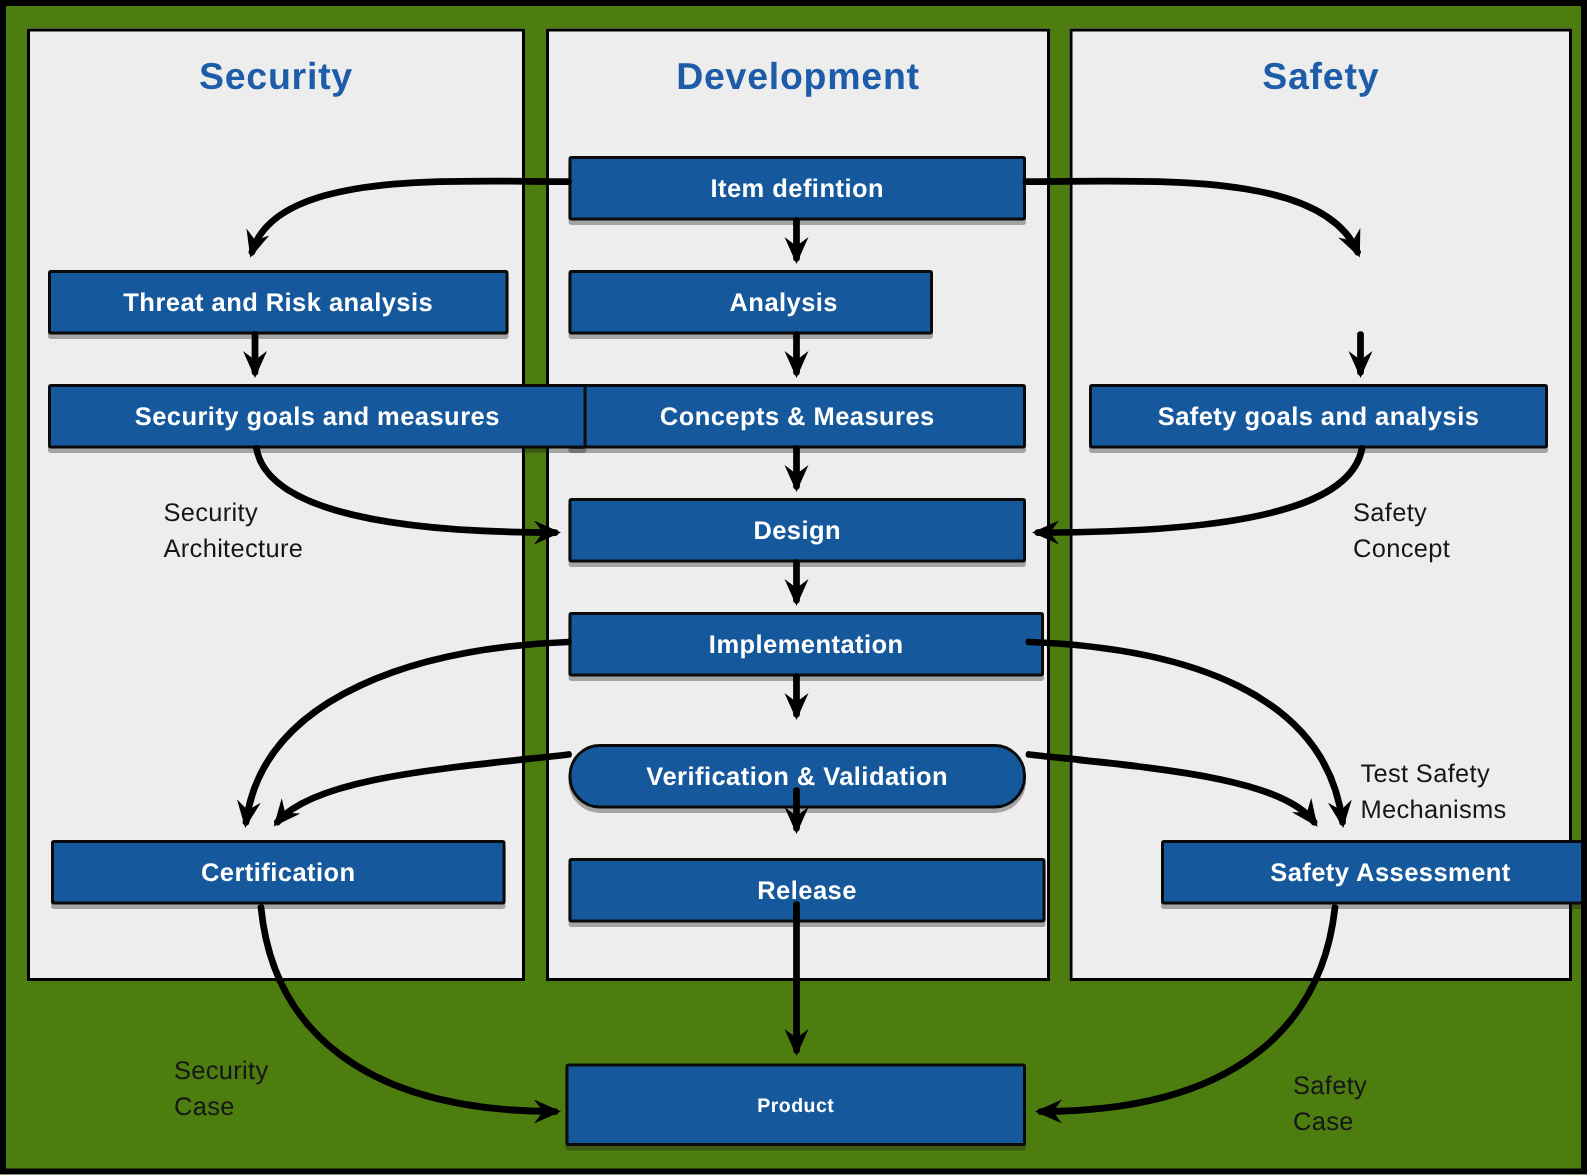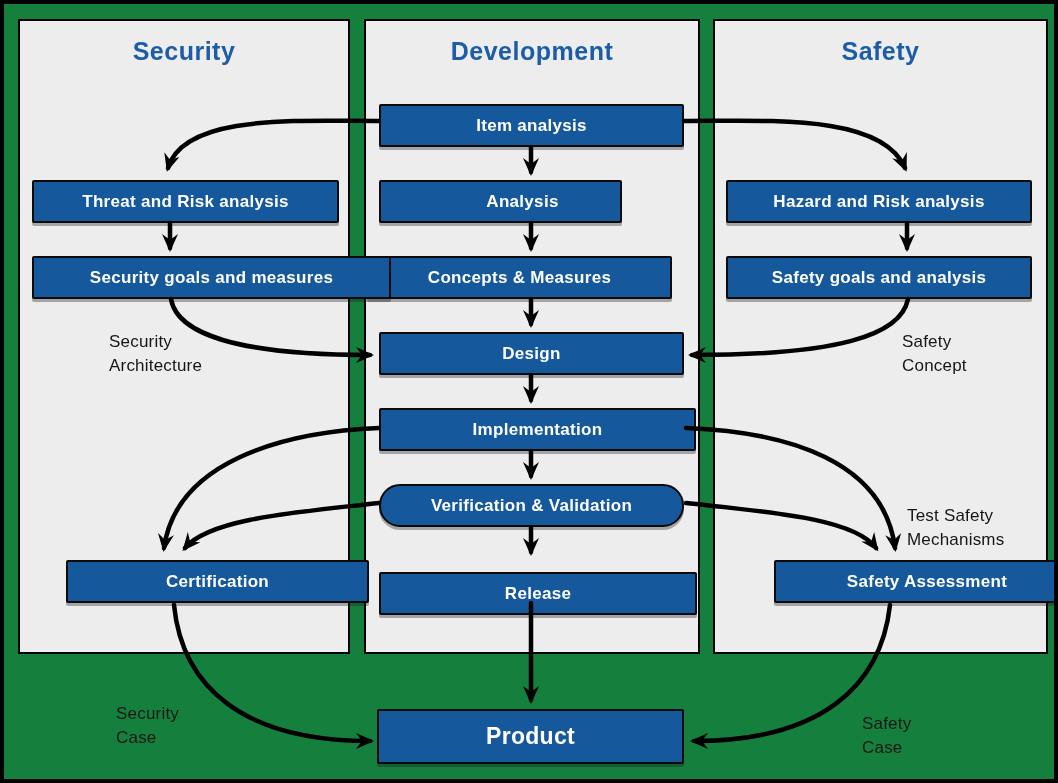--- a/index.html
+++ b/index.html
@@ -8,21 +8,21 @@
     --heading-text:#1D5CA8;
     --panel-fill:#EDEDED;
     --outline:#000000;
   }
   html,body{margin:0;padding:0;background:#fff;}
   .canvas{
     position:relative;
     width:1058px;height:783px;
     box-sizing:border-box;
     border:4px solid var(--outline);
-    background:#15803d;
+    background:#4d7c0f;
     font-family:"Liberation Sans","DejaVu Sans",sans-serif;
     overflow:hidden;
   }
   .panel{
     position:absolute;
     top:15px;height:635px;
     box-sizing:border-box;
     background:var(--panel-fill);
     border:2.5px solid var(--outline);
     z-index:1;
@@ -49,37 +49,37 @@
     display:flex;align-items:center;justify-content:center;
     color:var(--node-text);
     font-size:17px;font-weight:700;
     letter-spacing:.3px;
     z-index:2;
     text-align:center;
   }
   
   #n-dev-0{left:375px;width:305px;top:100px;}
   #n-dev-1{left:375px;width:243px;top:176px;padding-left:44px;}
-  #n-dev-2{left:363px;width:305px;top:252px;}
+  #n-dev-2{left:375px;width:305px;top:252px;}
   #n-dev-3{left:375px;width:305px;top:328px;}
   #n-dev-4{left:375px;width:317px;top:404px;}
-  #n-dev-5{left:375px;width:305px;top:480px;border-radius:21px;}
+  #n-dev-5{left:375px;width:305px;top:492px;border-radius:21px;}
   #n-dev-6{left:375px;width:318px;top:540px;margin-top:28px;}
   
   #n-sec-0{left:28px;width:307px;top:176px;}
   #n-sec-1{left:28px;width:359px;top:252px;}
-  #n-sec-2{left:30px;width:303px;top:556px;margin-left:32px;}
+  #n-sec-2{left:30px;width:303px;top:556px;}
   
   #n-saf-0{left:722px;width:306px;top:176px;}
   #n-saf-1{left:722px;width:306px;top:252px;}
   #n-saf-2{left:722px;width:306px;top:556px;margin-left:48px;}
   
   #n-product{
     left:373px;width:307px;top:705px;height:55px;
-    font-size:23px;
+    font-size:13px;
   }
   .note{
     position:absolute;
     color:#161616;
     font-size:17px;
     line-height:24px;
     letter-spacing:.2px;
     z-index:3;
     white-space:nowrap;
   }
@@ -110,33 +110,32 @@
   <section class="panel" id="panel-security">
     <h2>Security</h2>
   </section>
   <section class="panel" id="panel-development">
     <h2>Development</h2>
   </section>
   <section class="panel" id="panel-safety">
     <h2>Safety</h2>
   </section>
 
-  <div class="node" id="n-dev-0">Item analysis</div>
+  <div class="node" id="n-dev-0">Item defintion</div>
   <div class="node" id="n-dev-1">Analysis</div>
   <div class="node" id="n-dev-2">Concepts &amp; Measures</div>
   <div class="node" id="n-dev-3">Design</div>
   <div class="node" id="n-dev-4">Implementation</div>
   <div class="node" id="n-dev-5">Verification &amp; Validation</div>
   <div class="node" id="n-dev-6">Release</div>
 
   <div class="node" id="n-sec-0">Threat and Risk analysis</div>
   <div class="node" id="n-sec-1">Security goals and measures</div>
   <div class="node" id="n-sec-2">Certification</div>
 
-  <div class="node" id="n-saf-0">Hazard and Risk analysis</div>
   <div class="node" id="n-saf-1">Safety goals and analysis</div>
   <div class="node" id="n-saf-2">Safety Assessment</div>
 
   <div class="node" id="n-product">Product</div>
 
   <div class="note" id="note-sec-arch">
     <div>Security</div>
     <div>Architecture</div>
   </div>
   <div class="note" id="note-saf-concept">

